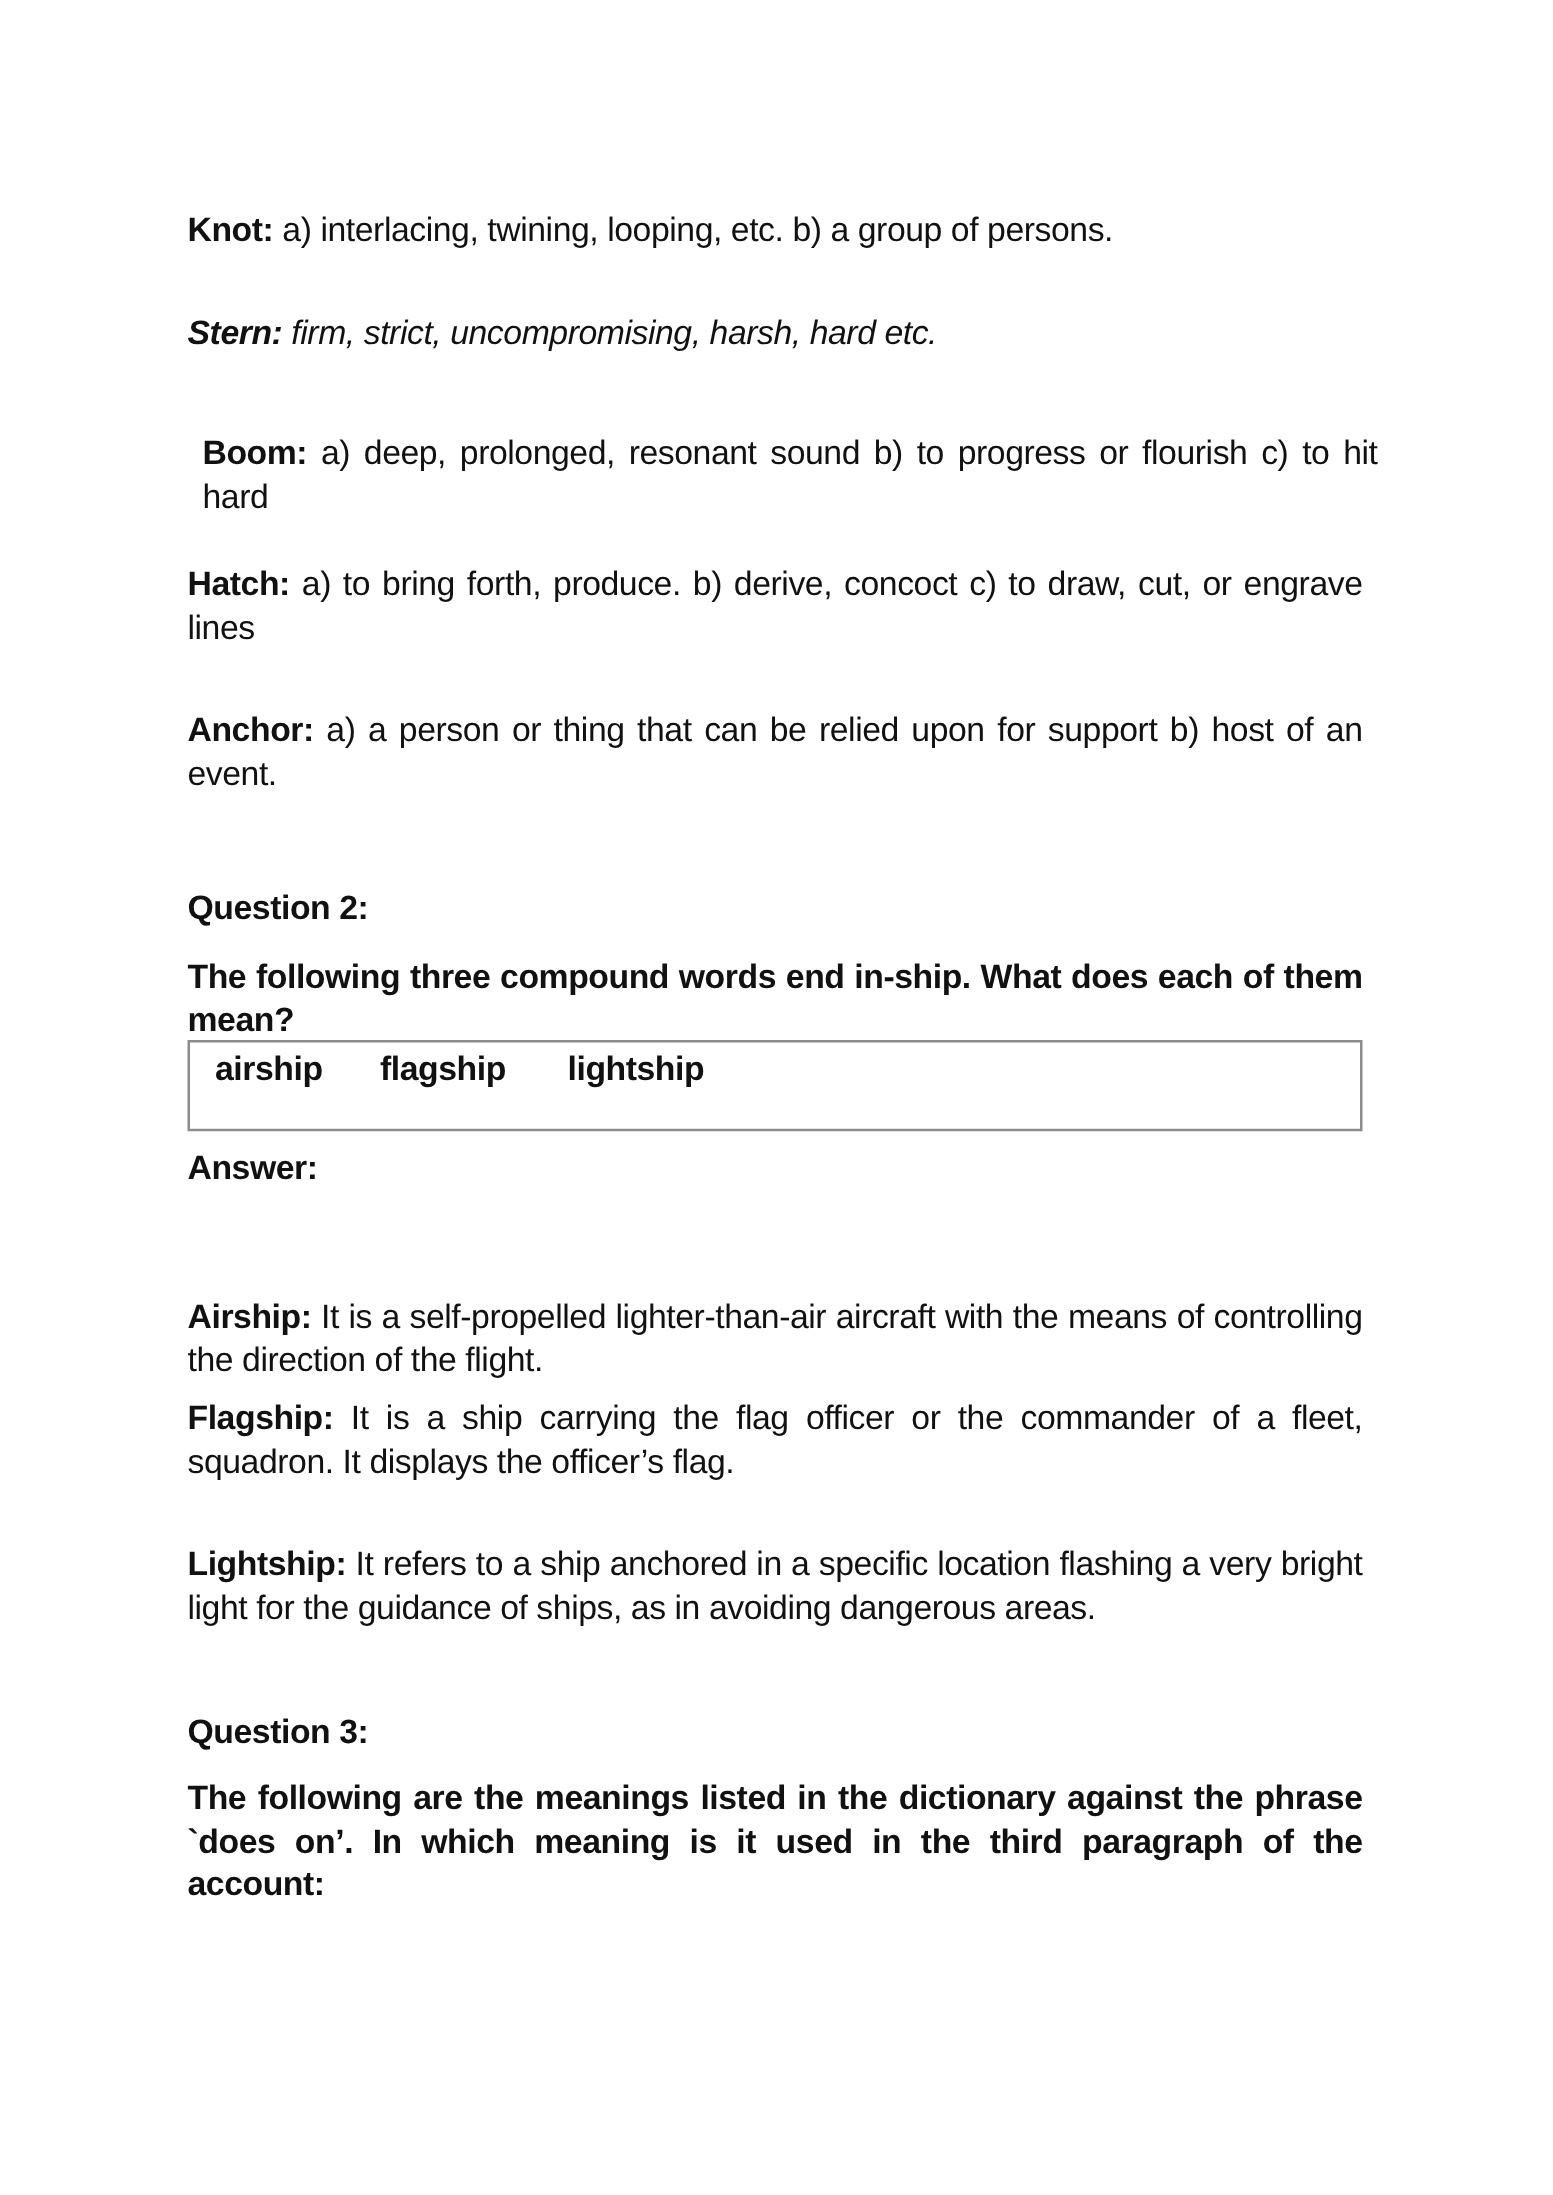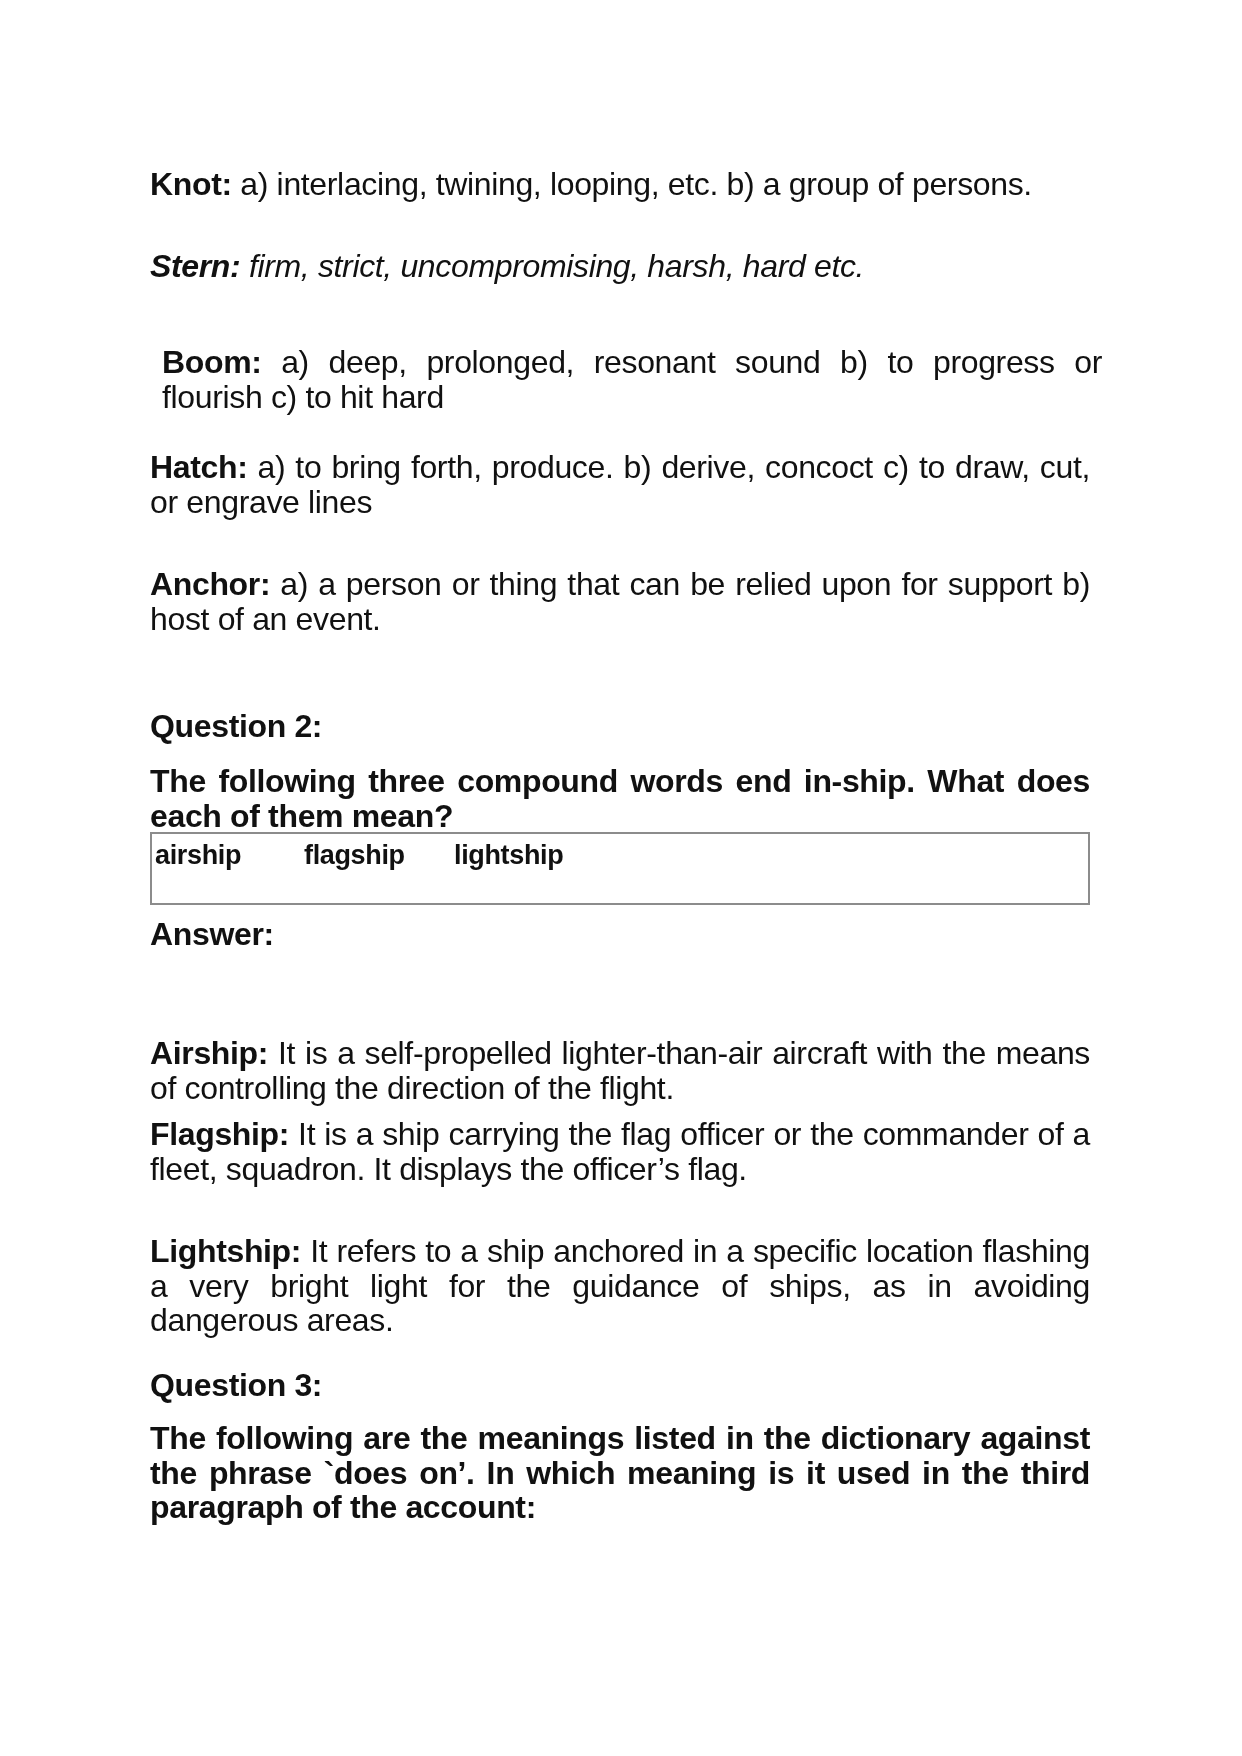--- a/index.html
+++ b/index.html
@@ -1,19 +1,19 @@
 <!DOCTYPE html>
 <html><head>
 <meta charset="utf-8">
 <style>
   html, body { margin: 0; padding: 0; background: #ffffff; }
   body { width: 1242px; height: 1756px; position: relative; overflow: hidden;
          font-family: "Liberation Sans", sans-serif; color: #111111; }
   .page { position: absolute; left: 150px; top: 0; width: 940px; }
-  .blk { position: absolute; left: 0; width: 940px; font-size: 32px; line-height: 34.5px;
+  .blk { position: absolute; left: 0; width: 940px; font-size: 27px; line-height: 34.5px;
          text-align: justify; letter-spacing: -0.35px; }
   .blk b { font-weight: 700; }
   .bold { font-weight: 700; }
   .last-left { text-align-last: left; }
   .words-box { position: absolute; left: 0; top: 832px; width: 940px; height: 73px;
                border: 2px solid #8c8c8c; box-sizing: border-box; }
   .words-box span { position: absolute; top: 4px; font-size: 27px; font-weight: 700;
                     line-height: 34px; letter-spacing: -0.35px; }
 </style>
 </head>
@@ -29,21 +29,21 @@
 
   <p class="blk last-left" style="top:450px;margin:0;"><b>Hatch:</b><span> a) to bring forth, produce. b) derive, concoct c) to draw, cut, or engrave lines</span></p>
 
   <p class="blk last-left" style="top:567px;margin:0;"><b>Anchor:</b><span> a) a person or thing that can be relied upon for support b) host of an event.</span></p>
 
   <h2 class="blk bold" style="top:709px;margin:0;">Question 2:</h2>
 
   <p class="blk bold last-left" style="top:764px;margin:0;">The following three compound words end in-ship. What does each of them mean?</p>
 
   <div class="words-box">
-    <span style="left:3px;">airship</span>
+    <span style="left:20px;">airship</span>
     <span style="left:152px;text-align:right;">flagship</span>
     <span style="left:302px;">lightship</span>
   </div>
 
   <p class="blk bold" style="top:917px;margin:0;">Answer:</p>
 
   <p class="blk last-left" style="top:1036px;margin:0;"><b>Airship:</b><span> It is a self-propelled lighter-than-air aircraft with the means of controlling the direction of the flight.</span></p>
 
   <p class="blk last-left" style="top:1117px;margin:0;"><b>Flagship:</b><span> It is a ship carrying the flag officer or the commander of a fleet, squadron. It displays the officer’s flag.</span></p>
 

